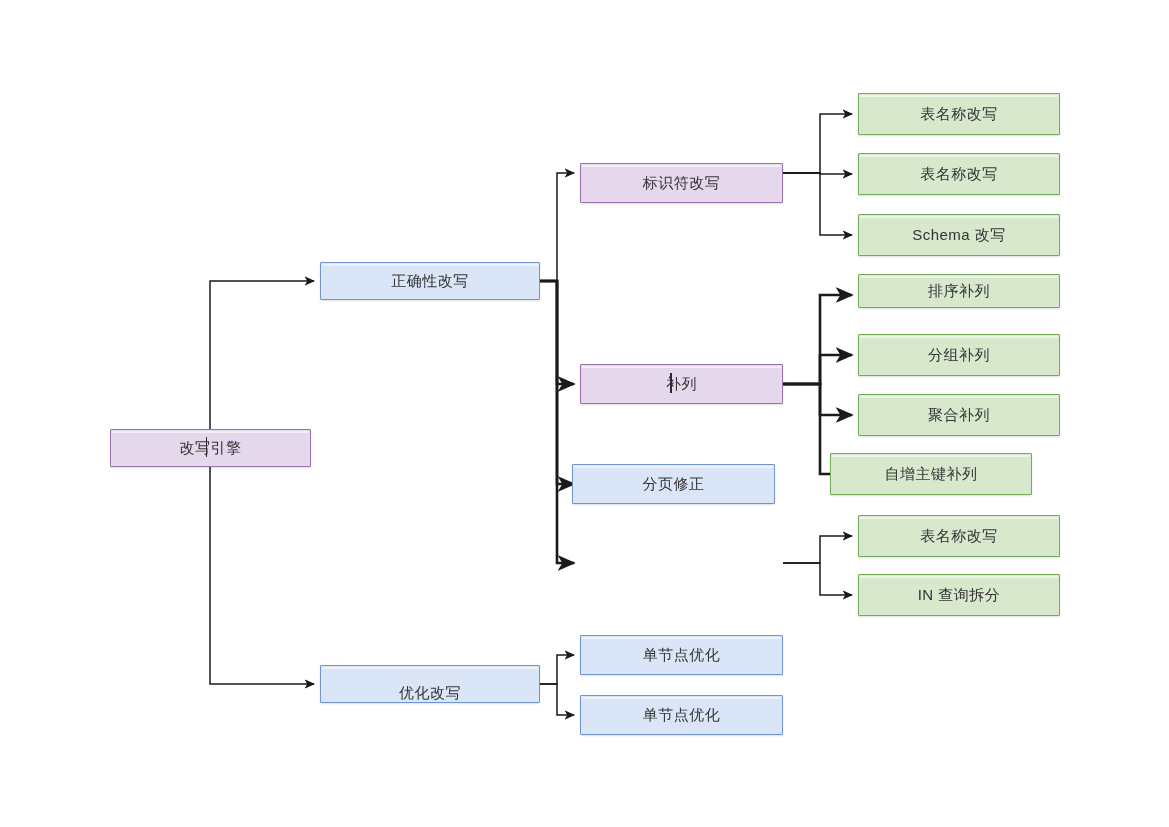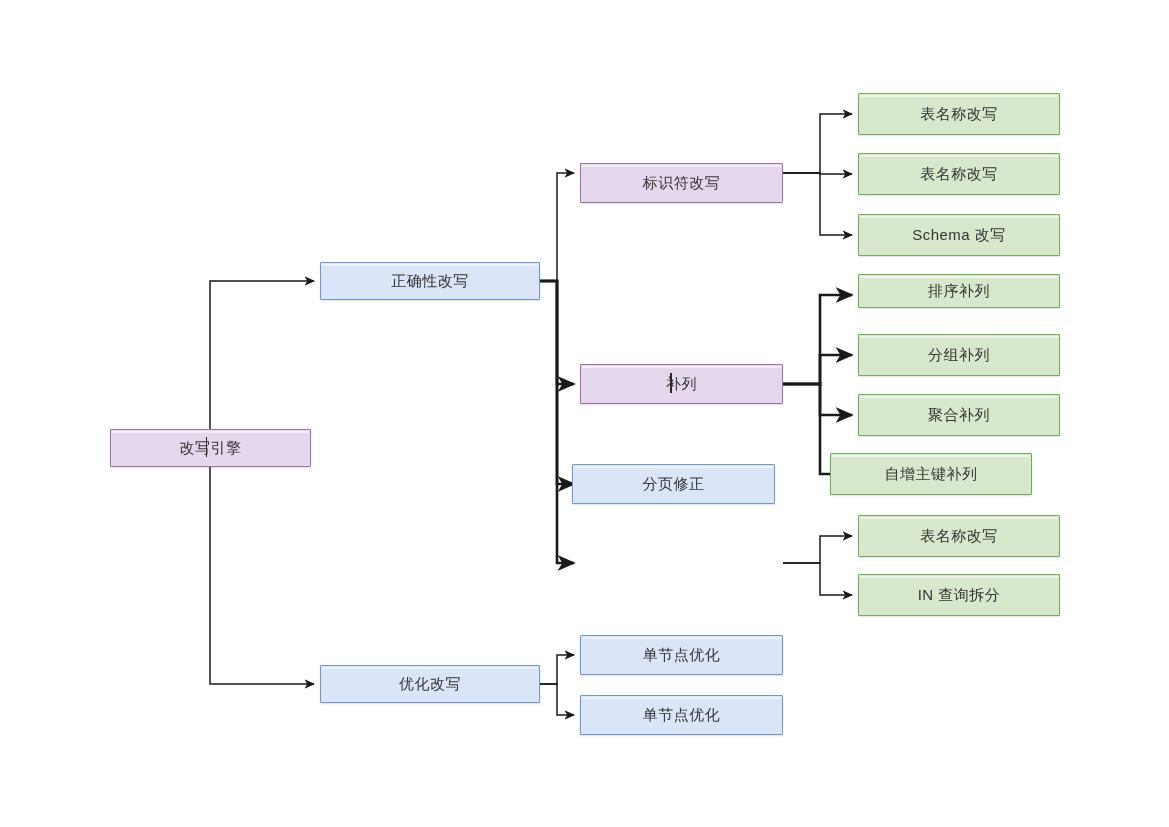--- a/index.html
+++ b/index.html
@@ -102,21 +102,21 @@
       <path d="M 783 563 L 820 563 L 820 595 L 852 595" fill="none" stroke="#1a1a1a" stroke-width="1.5" stroke-linecap="butt" stroke-linejoin="miter" marker-end="url(#arrow)"></path>
       <path d="M 540 684 L 557 684 L 557 655 L 574 655" fill="none" stroke="#1a1a1a" stroke-width="1.5" stroke-linecap="butt" stroke-linejoin="miter" marker-end="url(#arrow)"></path>
       <path d="M 540 684 L 557 684 L 557 715 L 574 715" fill="none" stroke="#1a1a1a" stroke-width="1.5" stroke-linecap="butt" stroke-linejoin="miter" marker-end="url(#arrow)"></path>
     </svg>
 <div class="node purple" style="left: 110px; top: 412px; width: 201px; height: 38px; margin-top: 17px;">
       <span class="label">改写引擎<span class="caret" style="left: 26px;"></span></span>
     </div>
     <div class="node blue" style="left: 320px; top: 262px; width: 220px; height: 38px;">
       <span class="label">正确性改写</span>
     </div>
-    <div class="node blue" style="left: 320px; top: 665px; width: 220px; height: 38px;">
+    <div class="node blue" style="left: 320px; top: 665px; width: 220px; height: 38px; align-items: flex-end;">
       <span class="label">优化改写</span>
     </div>
     <div class="node purple" style="left: 580px; top: 163px; width: 203px; height: 40px;">
       <span class="label">标识符改写</span>
     </div>
     <div class="node purple" style="left: 580px; top: 364px; width: 203px; height: 40px;">
       <span class="label">补列<span class="caret" style="left: 4px;"></span></span>
     </div>
     <div class="node blue" style="left: 572px; top: 464px; width: 203px; height: 40px;">
       <span class="label">分页修正</span>

